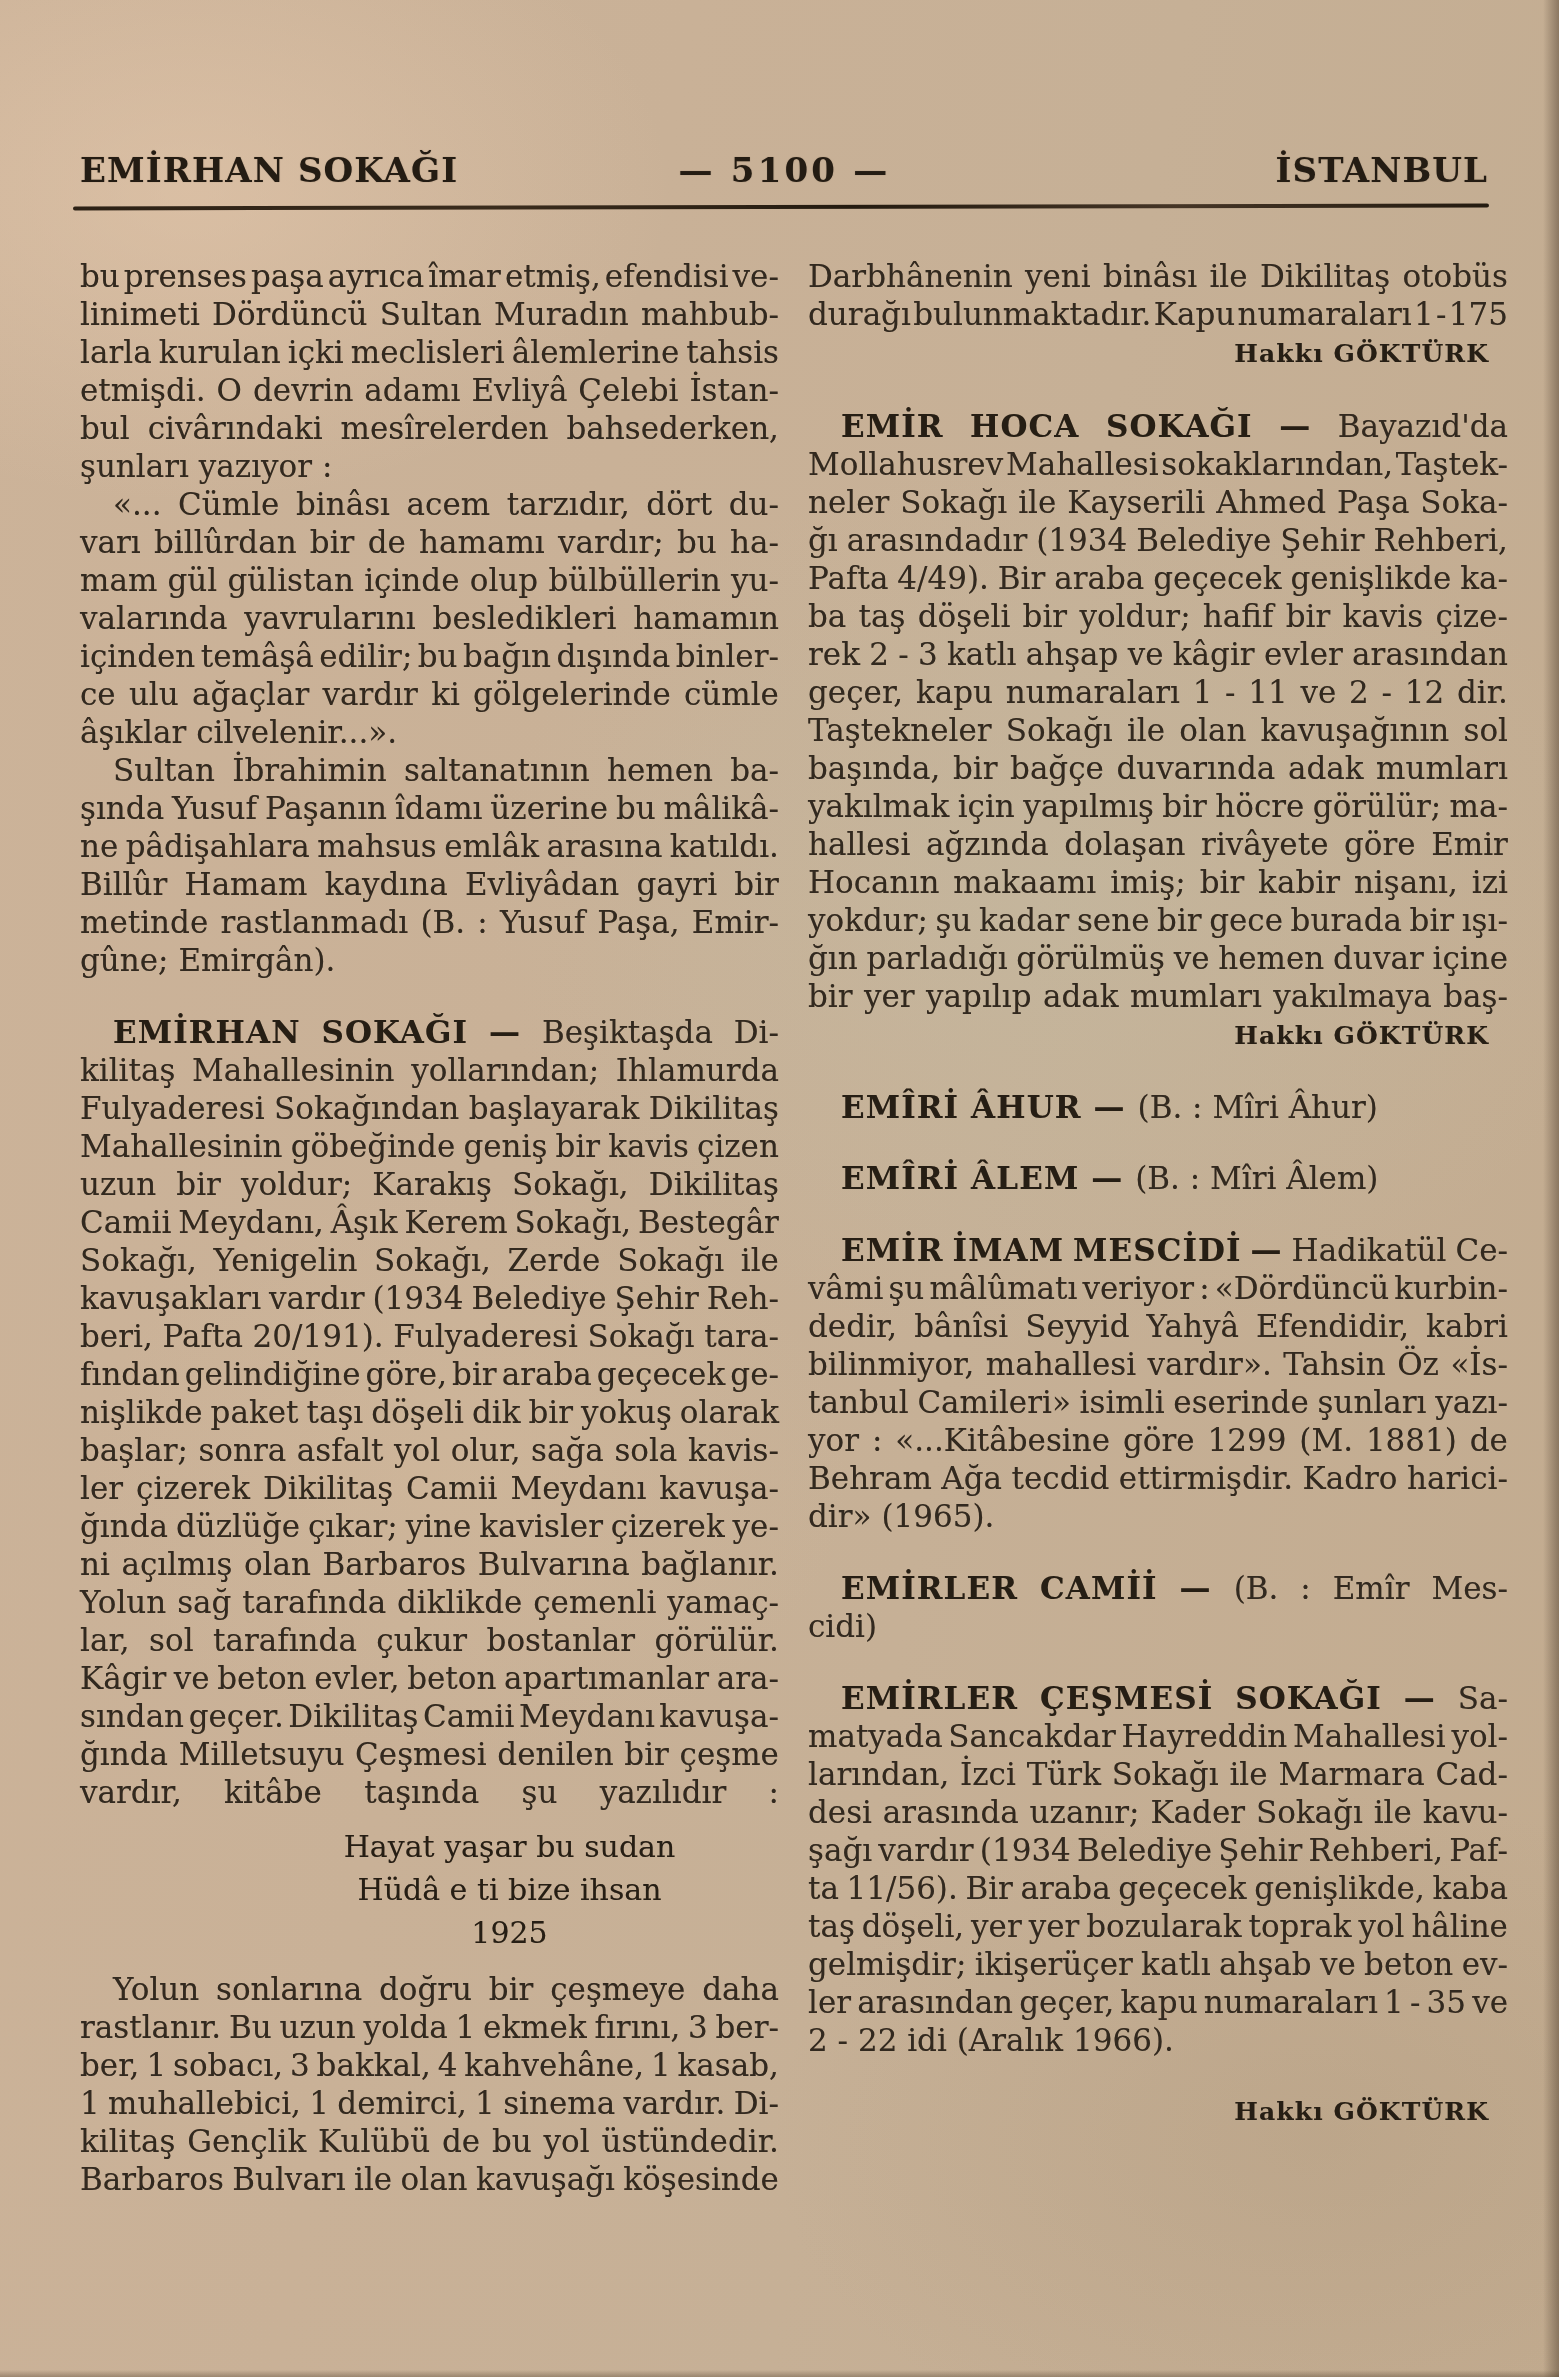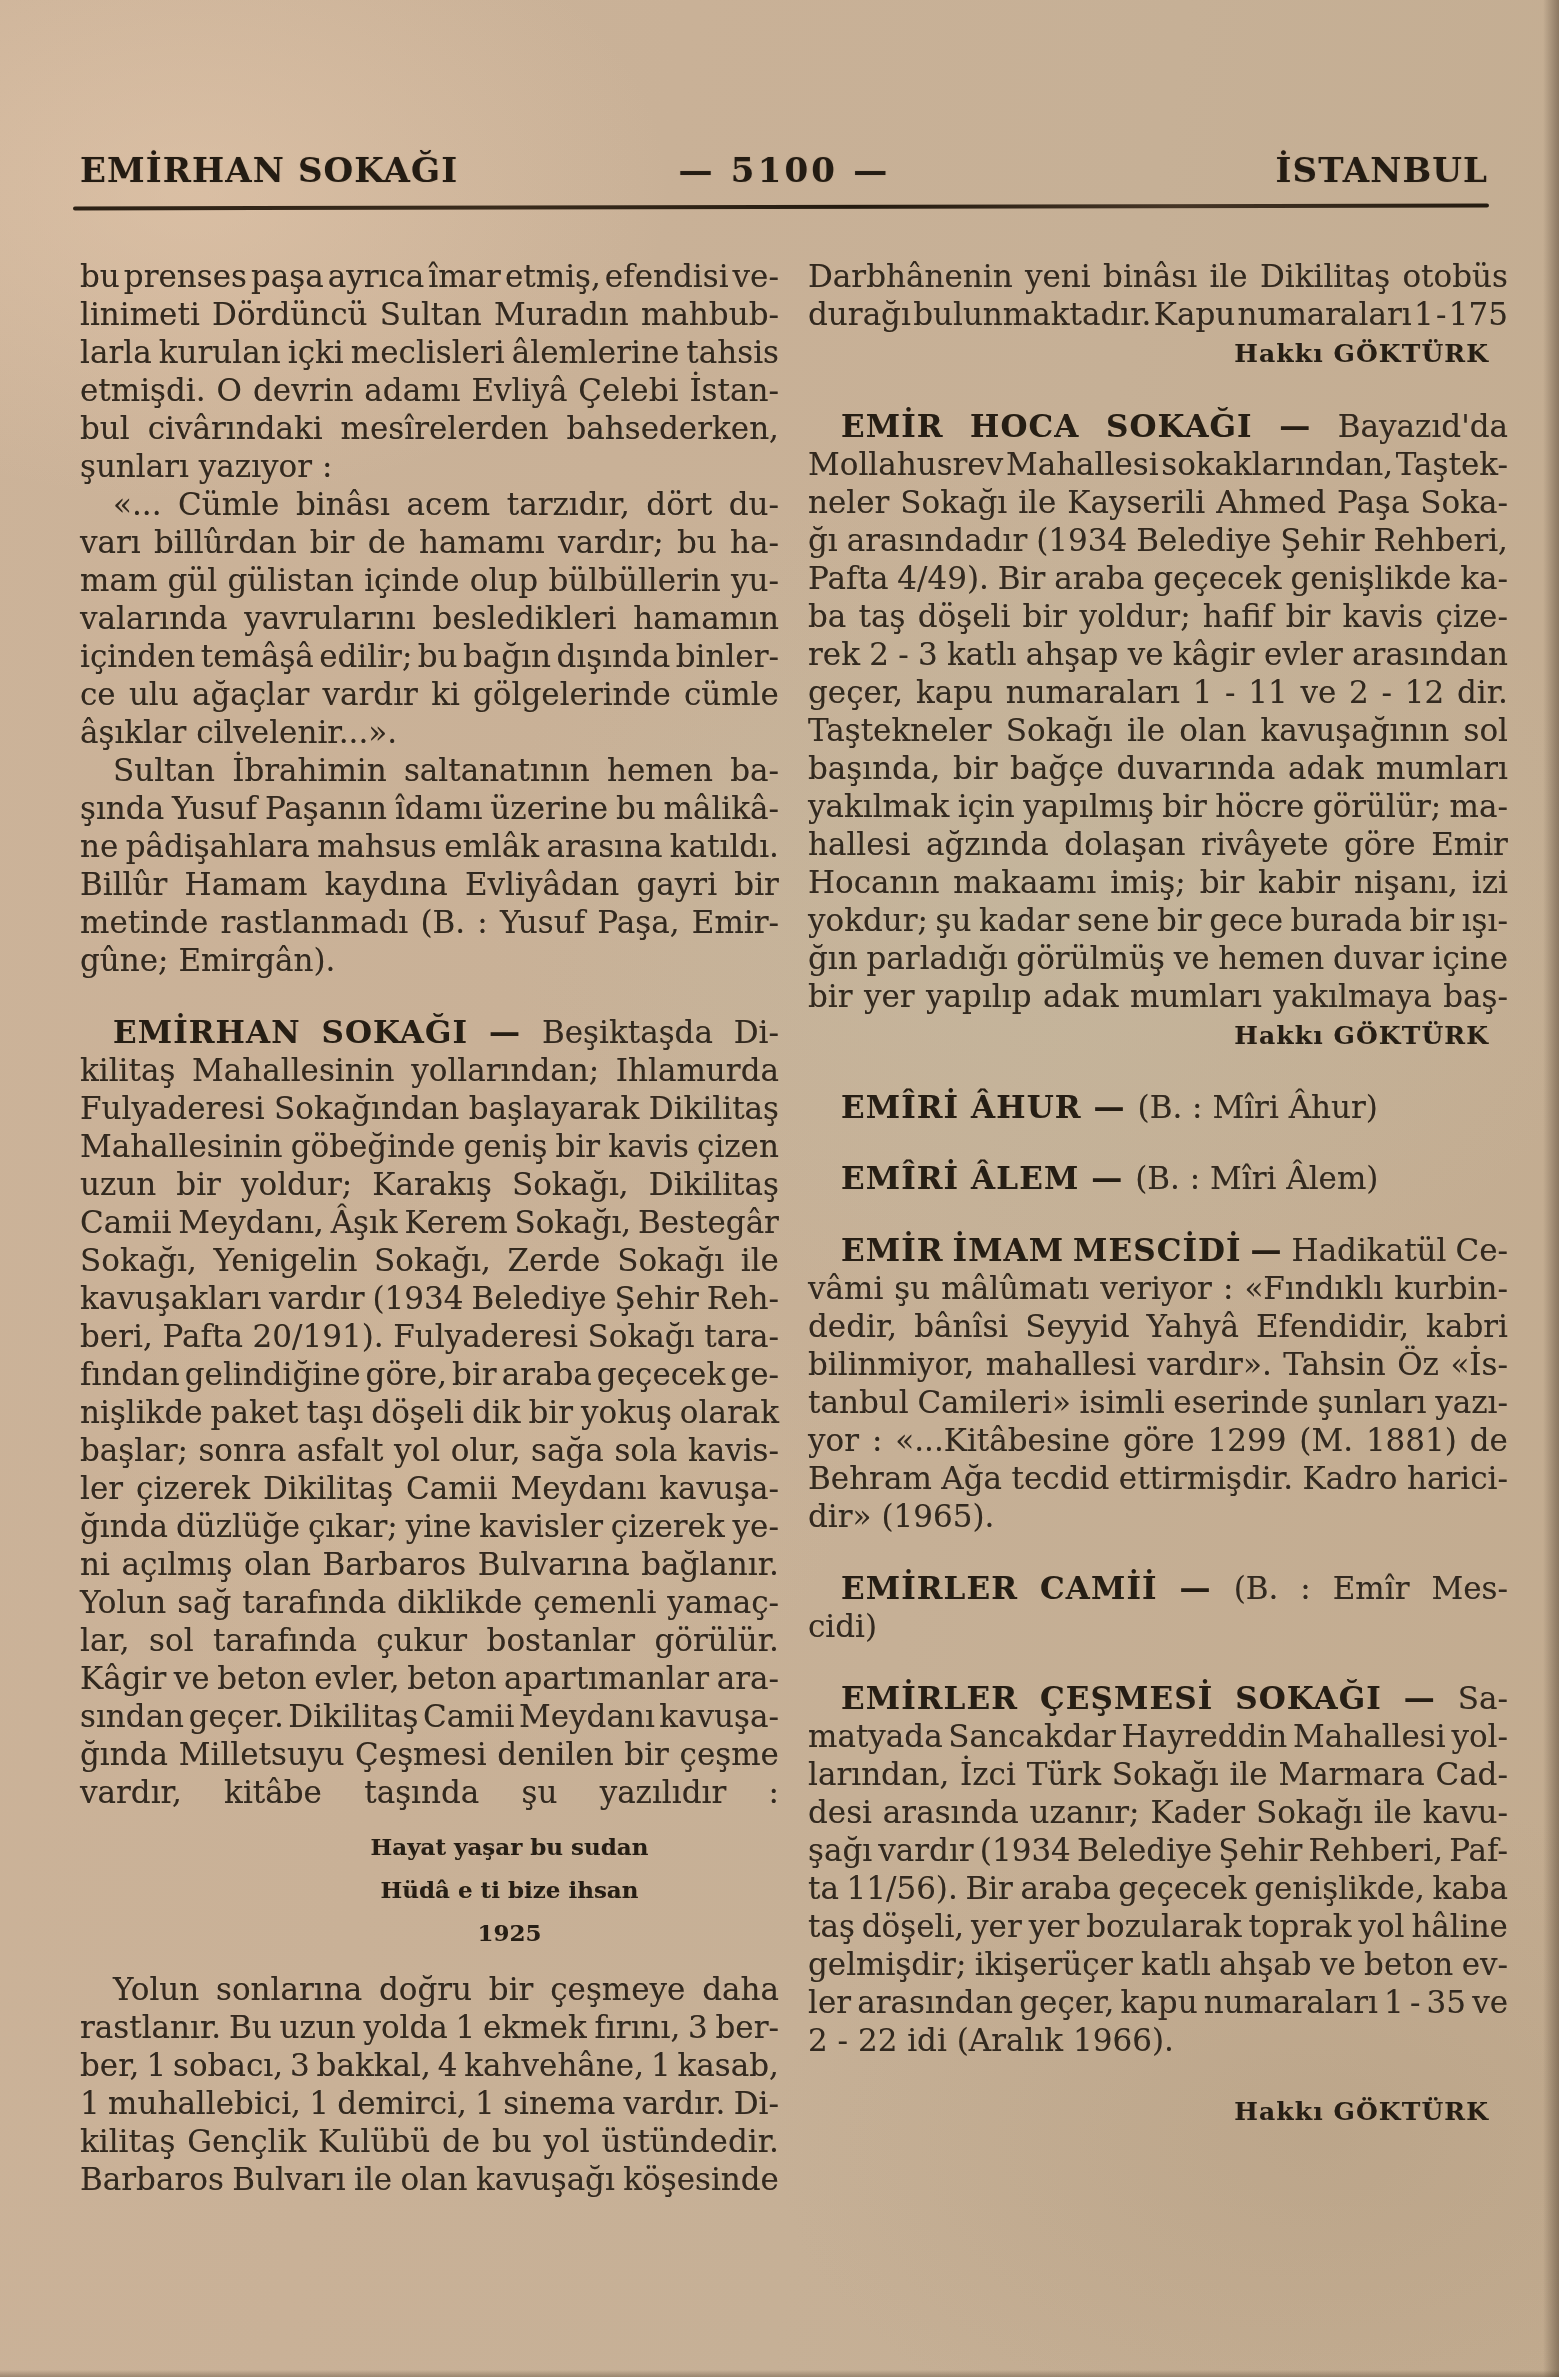--- a/index.html
+++ b/index.html
@@ -44,21 +44,21 @@
   .just{display:flex;justify-content:space-between;align-items:baseline;}
   .ind{padding-left:33px;}
   .hd{font-weight:bold;letter-spacing:1.1px;color:#261e14;}
 
   .para{margin:0;}
   .withhead{margin-top:34px;}
   .entry{margin-top:33px;}
   .sig{margin-top:2.1px;text-align:right;padding-right:19px;font-weight:bold;font-size:25px;
     line-height:38px;letter-spacing:1.1px;color:#261e14;text-shadow:0 0 0.5px rgba(56,40,24,.35);}
   .col-right .sig.last{margin-top:34px;}
-  .verse{margin:14px 0 16px;padding-left:160px;text-align:center;font-weight:bold;font-size:23px;color:#261e14;}
+  .verse{margin:14px 0 16px;padding-left:160px;text-align:center;font-weight:normal;font-size:30px;color:#261e14;}
   .vline{line-height:43px;}
   .col > :first-child{margin-top:0;}
 </style>
 </head>
 <body>
 
 <div class="page">
 
   <div class="hdr">
     <span class="hl">EMİRHAN SOKAĞI</span>
@@ -631,21 +631,21 @@
           <span class="hd">—</span>
           <span>Hadikatül</span>
           <span>Ce-</span>
         </div>
         <div class="line just">
           <span>vâmi</span>
           <span>şu</span>
           <span>mâlûmatı</span>
           <span>veriyor</span>
           <span>:</span>
-          <span>«Fındıklı</span>
+          <span>«Dördüncü</span>
           <span>kurbin-</span>
         </div>
         <div class="line just">
           <span>dedir,</span>
           <span>bânîsi</span>
           <span>Seyyid</span>
           <span>Yahyâ</span>
           <span>Efendidir,</span>
           <span>kabri</span>
         </div>

